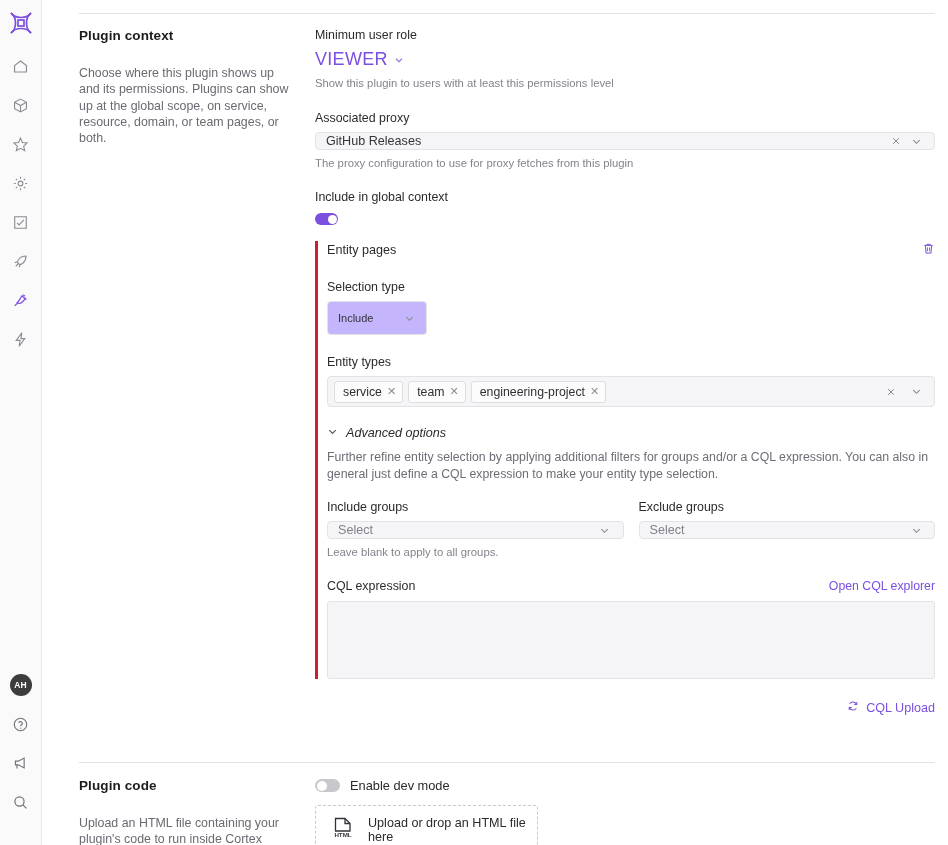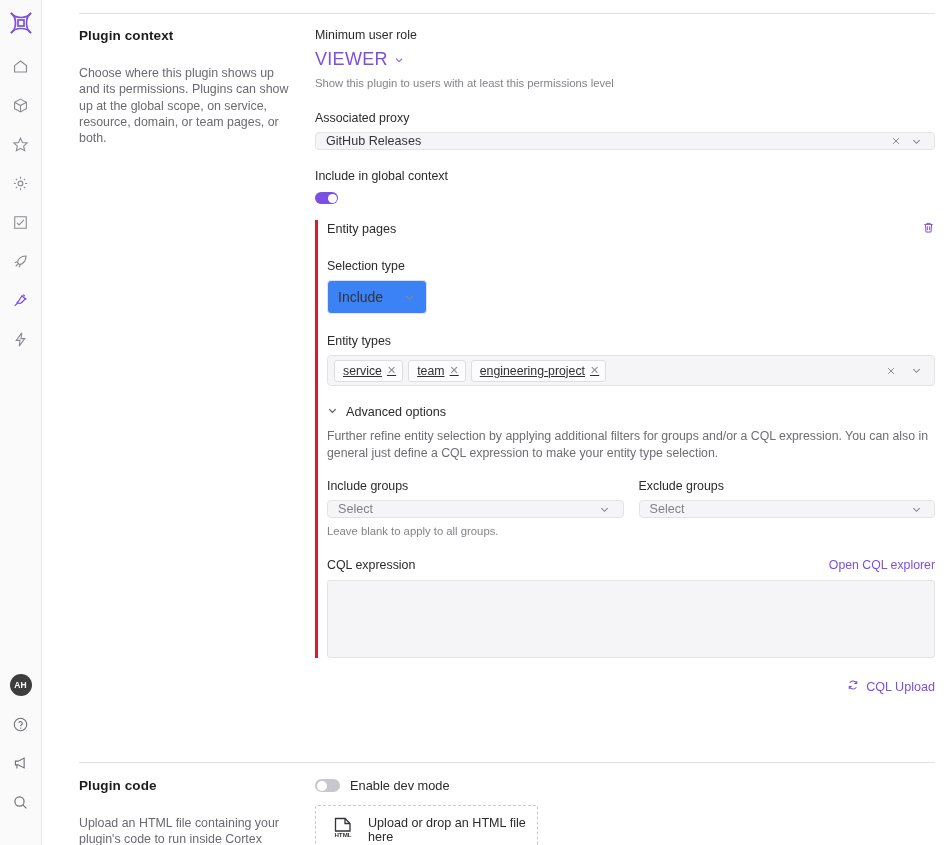--- a/index.html
+++ b/index.html
@@ -93,23 +93,23 @@
   .input-box .val { flex: 1; }
   .input-box .ph { flex: 1; color: #81818a; }
   .icon-btn {
     width: 20px; height: 20px; display: flex;
     align-items: center; justify-content: center;
     cursor: pointer; flex: 0 0 20px;
   }
 
   .select-sm {
     width: 100px; height: 34px;
-    border: 1px solid #e3e3e6; border-radius: 4px; background: #3b82f6;
+    border: 1px solid #e3e3e6; border-radius: 4px; background: #c4b5fd;
     display: flex; align-items: center; padding: 0 7px 0 10px;
-    font-size: 14px; color: #34343a; cursor: pointer;
+    font-size: 11px; color: #34343a; cursor: pointer;
   }
   .select-sm .val { flex: 1; }
 
   
   .toggle {
     width: 23px; height: 12px; border-radius: 6px;
     position: relative; cursor: pointer; flex: 0 0 23px;
   }
   .toggle.on { background: #7b4fe0; }
   .toggle .knob {
@@ -122,40 +122,39 @@
   .chips-box {
     min-height: 31px; border: 1px solid #e3e3e6; border-radius: 4px;
     background: #f5f5f7; display: flex; align-items: center;
     padding: 0 8px 0 6px; gap: 5px;
   }
   .chip {
     display: inline-flex; align-items: center; gap: 5px;
     background: #fcfcfd; border: 1px solid #dededf; border-radius: 3px;
     padding: 3px 6px 3px 8px; font-size: 12.3px; color: #2f2f35;
     cursor: default;
-    text-decoration: underline;
   }
   .chip .x { color: #8d8d96; font-size: 11px; cursor: pointer; line-height: 1; }
   .chips-spacer { flex: 1; }
 
   
   .panel {
     position: relative;
     border-left: 3px solid #cf2030;
     padding-left: 9px;
   }
   .panel-head {
     display: flex; align-items: center; justify-content: space-between;
     margin-bottom: 21px;
   }
   .panel-title { font-size: 12.6px; color: #2b2b2b; }
 
   .adv-toggle {
     display: flex; align-items: center; gap: 8px;
-    font-size: 12.6px; color: #2b2b2b; cursor: pointer;
+    font-size: 12.6px; color: #2b2b2b; cursor: pointer; font-style: italic;
   }
   .adv-desc { font-size: 12.3px; color: #6d6d76; line-height: 16.5px; margin-top: 9px; }
 
   .groups-row { display: flex; gap: 15px; margin-top: 18px; }
   .group-col { flex: 1; }
 
   .cql-head {
     display: flex; align-items: baseline; justify-content: space-between;
     margin-top: 19px;
   }
@@ -331,20 +330,21 @@
               <svg width="10" height="10" viewBox="0 0 12 12" fill="none" stroke="#8a8a92" stroke-width="1.2">
                   <path d="M2.6 2.6 L9.4 9.4 M9.4 2.6 L2.6 9.4"></path>
                 </svg>
             </span>
             <span class="icon-btn">
               <svg width="11" height="11" viewBox="0 0 12 12" fill="none" stroke="#8a8a92" stroke-width="1.2">
                   <path d="M2.5 4.5 L6 8 L9.5 4.5"></path>
                 </svg>
             </span>
           </div>
+          <div class="help-text">The proxy configuration to use for proxy fetches from this plugin</div>
         </div>
 
         <div style="margin-top:19px">
           <div class="field-label" style="margin-bottom:9px">Include in global context</div>
           <div class="toggle on">
             <div class="knob"></div>
           </div>
         </div>
 
         <div class="panel" style="margin-top:16px">

